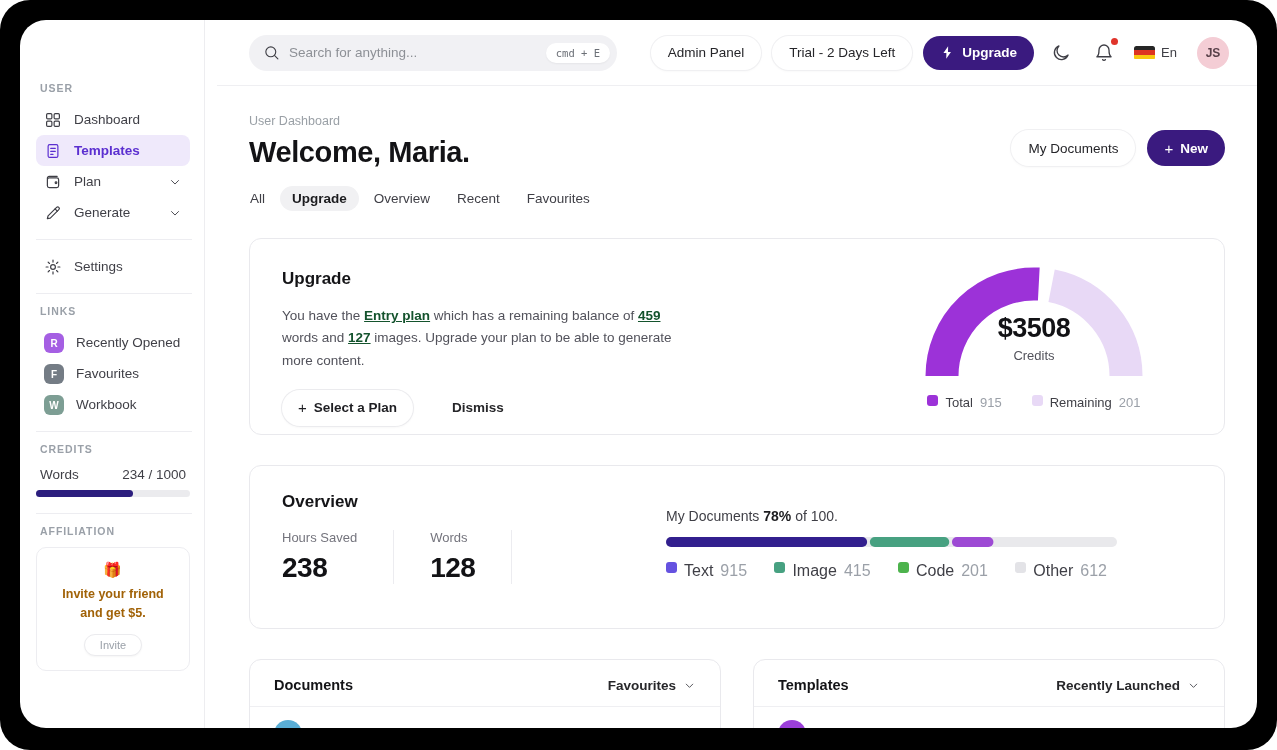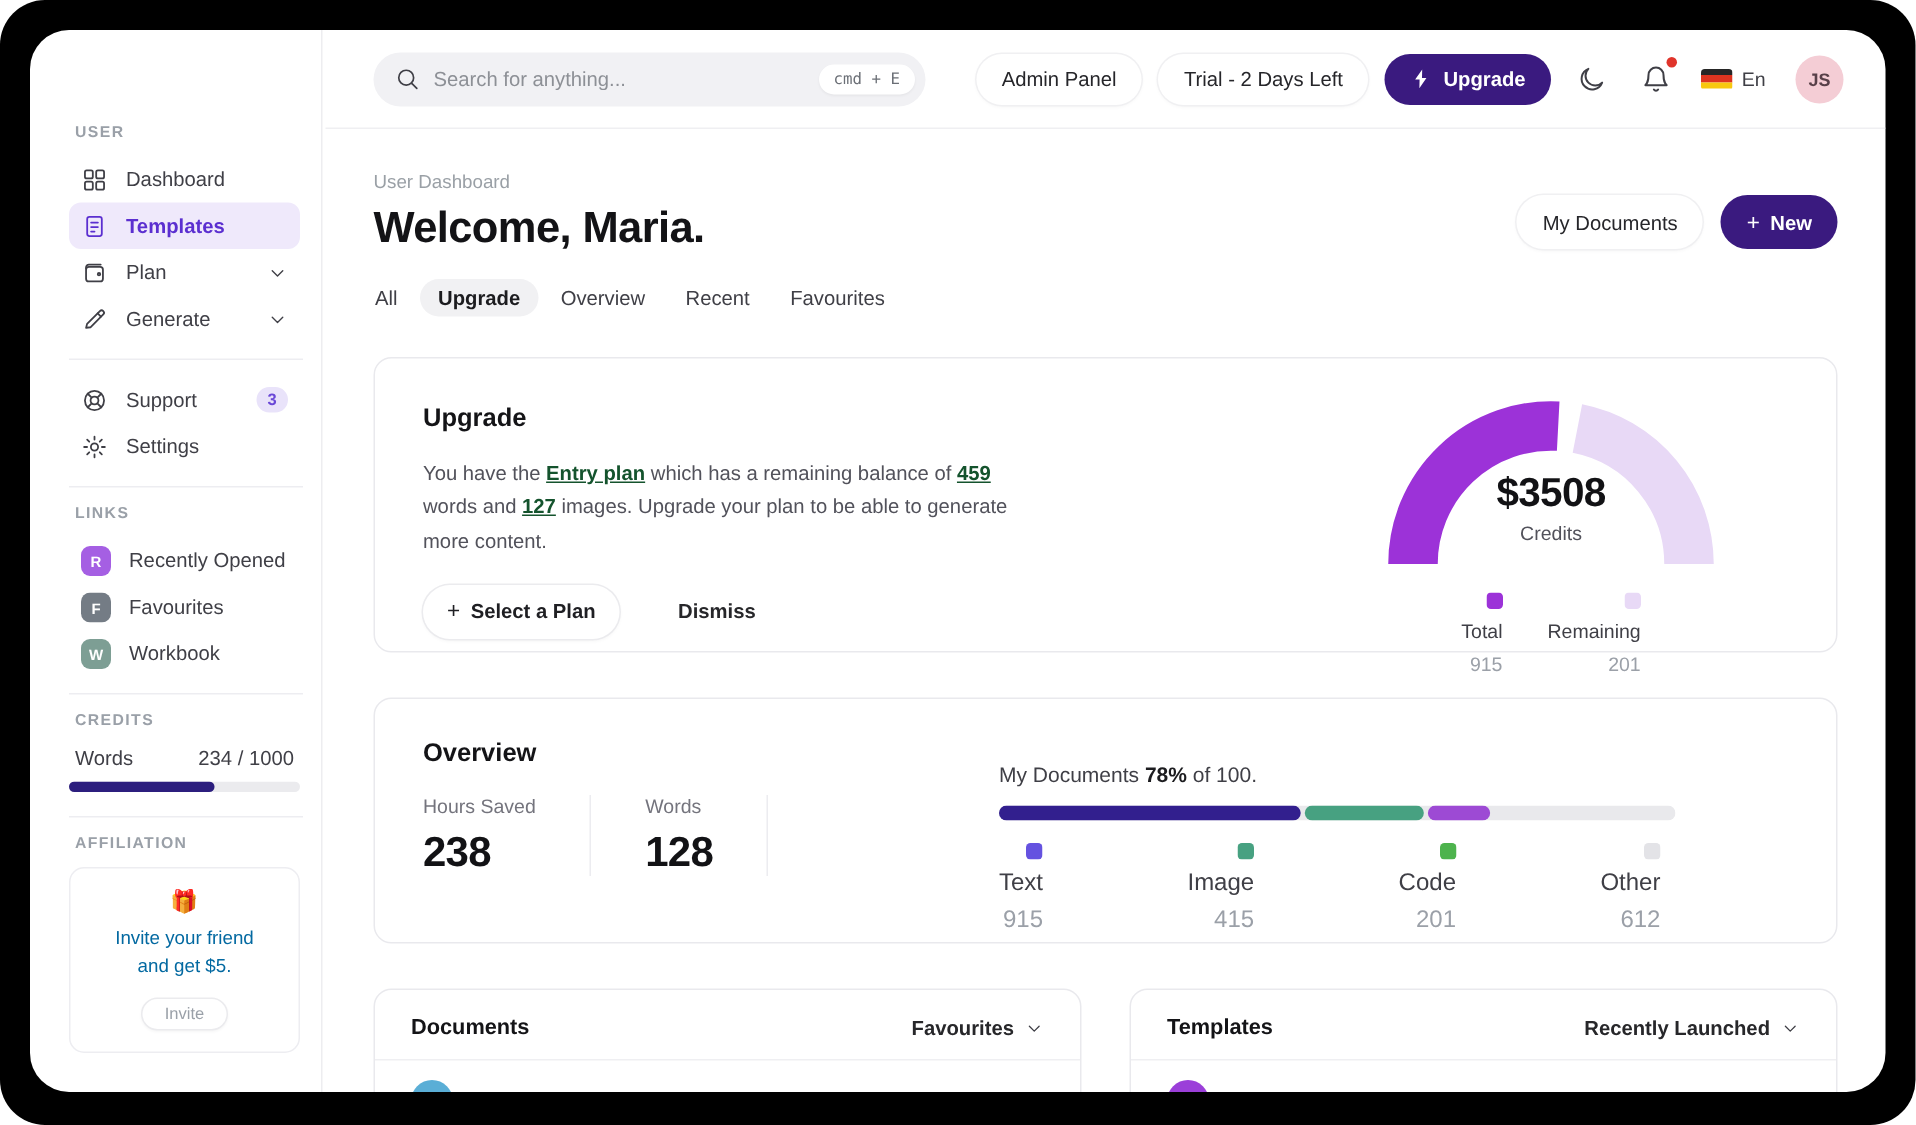--- a/index.html
+++ b/index.html
@@ -1,34 +1,34 @@
 <!DOCTYPE html>
 <html><head>
 <meta charset="utf-8">
 <style>
   * { margin:0; padding:0; box-sizing:border-box; }
   html,body { width:1277px; height:750px; background:#fff; font-family:"Liberation Sans", sans-serif; }
   .frame { position:absolute; left:0; top:0; width:1277px; height:750px; background:#000; border-radius:30px; }
   .app { position:absolute; left:20px; top:20px; width:1237px; height:708px; background:#fff; border-radius:26px; overflow:hidden; }
 
   
-  .sidebar { position:absolute; left:10px; top:0; bottom:0; width:185px; border-right:1px solid #ededf0; padding:58px 14px 0 16px; }
+  .sidebar { position:absolute; left:0; top:0; bottom:0; width:185px; border-right:1px solid #ededf0; padding:58px 14px 0 16px; }
   .sec-label { font-size:10.5px; font-weight:700; letter-spacing:.09em; color:#9aa0a8; margin:4px 0 10px 4px; }
   .nav-item { display:flex; align-items:center; gap:12px; height:31px; padding:0 8px; border-radius:8px; font-size:13.5px; color:#3f3f46; cursor:pointer; }
   .nav-item svg { flex:0 0 auto; }
   .nav-item .chev { margin-left:auto; }
   .nav-item.active { background:#efe9fb; color:#5b2fd0; font-weight:600; }
   .badge { margin-left:auto; background:#e9e3fa; color:#6a48d7; font-size:11px; font-weight:600; border-radius:999px; padding:2.5px 7.5px; }
   .side-div { border-top:1px solid #ededf1; margin:11px -2px 11px 0; }
   .link-item { display:flex; align-items:center; gap:12px; height:31px; padding:0 8px; font-size:13.5px; color:#3f3f46; cursor:pointer; }
   .sq-letter { font-size:10px; font-weight:700; fill:#fff; font-family:"Liberation Sans",sans-serif; }
   .credits-row { display:flex; justify-content:space-between; align-items:center; padding:2px 4px 8px 4px; font-size:13.5px; color:#3f3f46; }
   .aff-card { border:1px solid #ededf1; border-radius:10px; padding:13px 10px 14px; text-align:center; margin-top:2px; }
   .aff-emoji { font-size:15px; }
-  .aff-text { font-size:12.5px; color:#0369a1; line-height:1.5; margin-top:6px; }
+  .aff-text { font-size:12.5px; color:#a16207; line-height:1.5; margin-top:6px;font-weight:bold; }
   .invite-btn { display:inline-block; margin-top:11px; border:1px solid #ebebee; box-shadow:0 1px 2px rgba(0,0,0,.04); border-radius:999px; padding:4px 15px; font-size:11px; color:#9aa0a8; background:#fff; cursor:pointer; }
 
   
   .main { position:absolute; left:197px; right:0; top:0; bottom:0; }
   .topbar { height:66px; border-bottom:1px solid #efeff2; display:flex; align-items:center; padding:0 28px 0 32px; gap:11px; }
   .search { flex:0 0 368px; height:36px; background:#f1f1f4; border-radius:18px; display:flex; align-items:center; gap:9px; padding:0 7px 0 14px; }
   .search input { border:none; outline:none; background:transparent; flex:1; font-size:13.5px; color:#52525b; font-family:"Liberation Sans",sans-serif; }
   .search input::placeholder { color:#8d9096; }
   .kbd { background:#fff; border-radius:11px; padding:4px 10px; font-size:10.5px; color:#6b6f76; font-family:"DejaVu Sans Mono", monospace; box-shadow:0 1px 2px rgba(0,0,0,.05); white-space:nowrap; }
   .pill-white { height:34px; display:flex; align-items:center; padding:0 17px; background:#fff; border-radius:17px; font-size:13.5px; font-weight:500; color:#26262a; box-shadow:0 0 0 1px #f0f0f2, 0 1px 3px rgba(0,0,0,.05); cursor:pointer; white-space:nowrap; }
@@ -60,21 +60,21 @@
   .up-body b { color:#14532d;text-decoration:underline; }
   .up-actions { margin-top:18px; display:flex; align-items:center; }
   .btn-outline { height:36px; display:flex; align-items:center; gap:7px; padding:0 16px; border-radius:18px; background:#fff; font-size:13.5px; font-weight:600; color:#1f1f23; box-shadow:0 0 0 1px #ebebee, 0 1px 3px rgba(0,0,0,.06); cursor:pointer; }
   .btn-text { margin-left:39px; font-size:13.5px; font-weight:600; color:#27272a; cursor:pointer; }
   .gauge-wrap { position:absolute; right:64px; top:26px; width:252px; text-align:center; }
   .gauge-box { position:relative; width:222px; height:118px; margin:0 auto; }
   .gauge-center { position:absolute; left:0; right:0; top:48px; }
   .gauge-value { font-size:27px; font-weight:800; color:#121215; letter-spacing:-.5px; }
   .gauge-label { font-size:13px; color:#52525b; margin-top:4px; }
   .legend { display:flex; justify-content:center; gap:30px; margin-top:12px; }
-  .legend-item { display:flex; align-items:flex-end; gap:7px; font-size:13px; color:#3f3f46;flex-direction:column; }
+  .legend-item { display:flex; align-items:flex-start; gap:7px; font-size:13px; color:#3f3f46; }
   .legend-val { color:#9ba0a8; }
 
   .overview-card { margin-top:30px; height:164px; position:relative; }
   .ov-title { position:absolute; left:32px; top:26px; }
   .stats { position:absolute; left:32px; top:64px; display:flex; }
   .stat { padding-right:36px; }
   .stat + .stat { padding-left:36px; }
   .stat-b { border-right:1px solid #ececf0; }
   .stat-label { font-size:13px; color:#74747d; }
   .stat-value { font-size:28px; font-weight:800; color:#121215; margin-top:7px; letter-spacing:-.5px; }
@@ -141,29 +141,20 @@
             <path d="M14.8 6.5l2.9 2.9"></path>
           </svg>
       <span>Generate</span>
       <svg class="ic chev" width="14" height="14" viewBox="0 0 24 24">
             <path d="M6 9.5l6 6 6-6"></path>
           </svg>
     </div>
 
     <div class="side-div"></div>
 
-    <div class="nav-item">
-      <svg class="ic" width="18" height="18" viewBox="0 0 24 24">
-            <circle cx="12" cy="12" r="8.5"></circle>
-            <circle cx="12" cy="12" r="3.5"></circle>
-            <path d="M6 6l3.5 3.5M18 18l-3.5-3.5M18 6l-3.5 3.5M6 18l3.5-3.5"></path>
-          </svg>
-      <span>Support</span>
-      <span class="badge">3</span>
-    </div>
 
     <div class="nav-item">
       <svg class="ic" width="18" height="18" viewBox="0 0 24 24">
             <circle cx="12" cy="12" r="3.2"></circle>
             <path d="M12 2.8v2.6M12 18.6v2.6M2.8 12h2.6M18.6 12h2.6M5.5 5.5l1.8 1.8M16.7 16.7l1.8 1.8M18.5 5.5l-1.8 1.8M7.3 16.7l-1.8 1.8"></path>
           </svg>
       <span>Settings</span>
     </div>
 
     <div class="side-div"></div>

